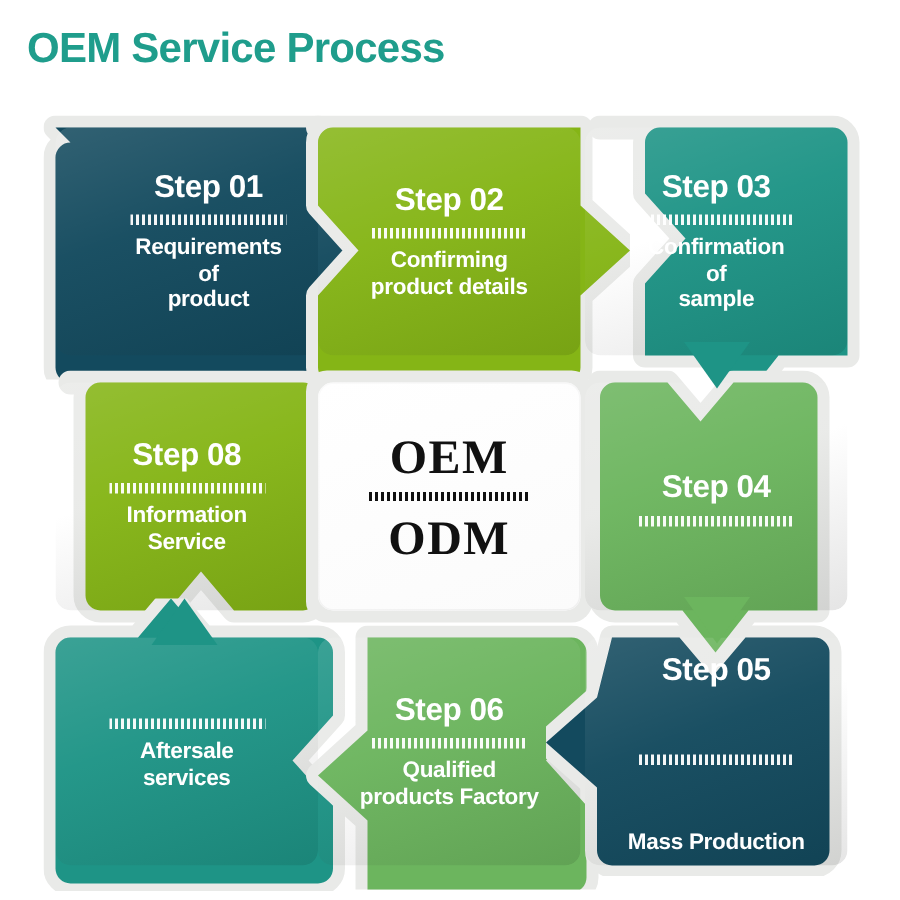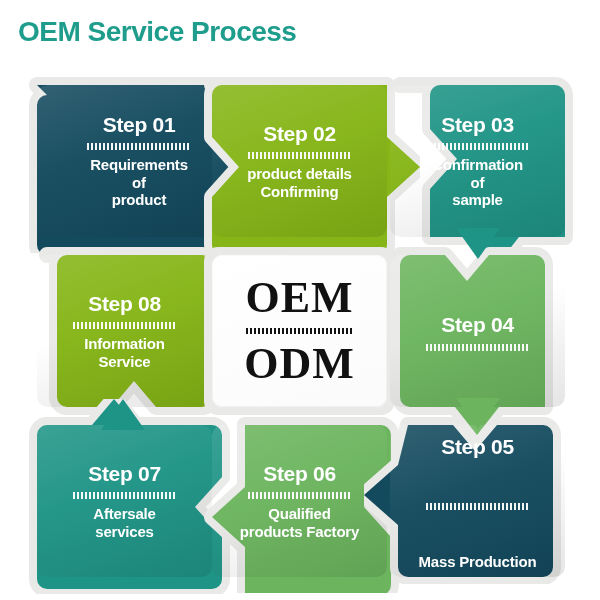--- a/index.html
+++ b/index.html
@@ -131,21 +131,21 @@
     background: #ffffff;
     color: #111111;
     box-shadow: inset 0 0 0 1px #f4f4f4;
   }
   .center-card::after {
     background: linear-gradient(160deg, rgba(255,255,255,0.6) 0%, rgba(0,0,0,0.015) 100%);
   }
   .center-word {
     font-family: "Liberation Serif", serif;
     font-weight: bold;
-    font-size: 44px;
+    font-size: 32px;
     line-height: 1;
     letter-spacing: 1px;
     color: #111111;
   }
   .center-divider {
     width: 108px;
     height: 6px;
     margin: 8px 0 8px 0;
     color: #111111;
     background-image: repeating-linear-gradient(
@@ -189,22 +189,22 @@
 
     <div class="cell col-2 row-1">
       <svg width="216" height="176" viewBox="0 0 216 176" style="position:absolute;left:-8px;top:-8px;">
         <path d="M8,8 h175 v52 l33,30 l-33,30 v48 a10,10 0 0 1 -10,10 h-155 a10,10 0 0 1 -10,-10 v-48 l27,-30 l-27,-30 v-42 a10,10 0 0 1 10,-10 z" fill="#e9eae8" stroke="#e9eae8" stroke-width="16" stroke-linejoin="round"></path>
         <path d="M8,8 h175 v52 l33,30 l-33,30 v48 a10,10 0 0 1 -10,10 h-155 a10,10 0 0 1 -10,-10 v-48 l27,-30 l-27,-30 v-42 a10,10 0 0 1 10,-10 z" fill="#85b516"></path>
       </svg>
       <div class="card" style="background:transparent;">
         <div class="step-label">Step 02</div>
         <div class="divider"></div>
         <div class="step-desc">
+          <div>Confirming</div>
           <div>product details</div>
-          <div>Confirming</div>
         </div>
       </div>
     </div>
 
     <div class="cell col-3 row-1">
       <svg width="216" height="200" viewBox="0 0 216 200" style="position:absolute;left:-8px;top:-8px;">
         <path d="M18,8 h155 a10,10 0 0 1 10,10 v142 h-46 l-22,28 l-22,-28 h-45 v-48 l27,-30 l-27,-30 v-34 a10,10 0 0 1 10,-10 z" fill="#e9eae8" stroke="#e9eae8" stroke-width="16" stroke-linejoin="round"></path>
         <path d="M18,8 h155 a10,10 0 0 1 10,10 v142 h-46 l-22,28 l-22,-28 h-45 v-48 l27,-30 l-27,-30 v-34 a10,10 0 0 1 10,-10 z" fill="#1e9486"></path>
       </svg>
       <div class="card" style="background:transparent;">
@@ -252,21 +252,20 @@
         <div class="divider"></div>
       </div>
     </div>
 
     <div class="cell col-1 row-3">
       <svg width="216" height="195" viewBox="0 0 216 195" style="position:absolute;left:-8px;top:-26px;">
         <path d="M18,26 h45 l22,-26 l22,26 h76 a10,10 0 0 1 10,10 v42 l-27,30 l27,30 v42 a10,10 0 0 1 -10,10 h-165 a10,10 0 0 1 -10,-10 v-144 a10,10 0 0 1 10,-10 z" fill="#e9eae8" stroke="#e9eae8" stroke-width="16" stroke-linejoin="round"></path>
         <path d="M18,26 h45 l22,-26 l22,26 h76 a10,10 0 0 1 10,10 v42 l-27,30 l27,30 v42 a10,10 0 0 1 -10,10 h-165 a10,10 0 0 1 -10,-10 v-144 a10,10 0 0 1 10,-10 z" fill="#1e9486"></path>
       </svg>
       <div class="card" style="background:transparent;">
-        <div class="step-label">Step 07</div>
         <div class="divider"></div>
         <div class="step-desc">
           <div>Aftersale</div>
           <div>services</div>
         </div>
       </div>
     </div>
 
     <div class="cell col-2 row-3">
       <svg width="216" height="176" viewBox="0 0 216 176" style="position:absolute;left:-24px;top:-8px;">

